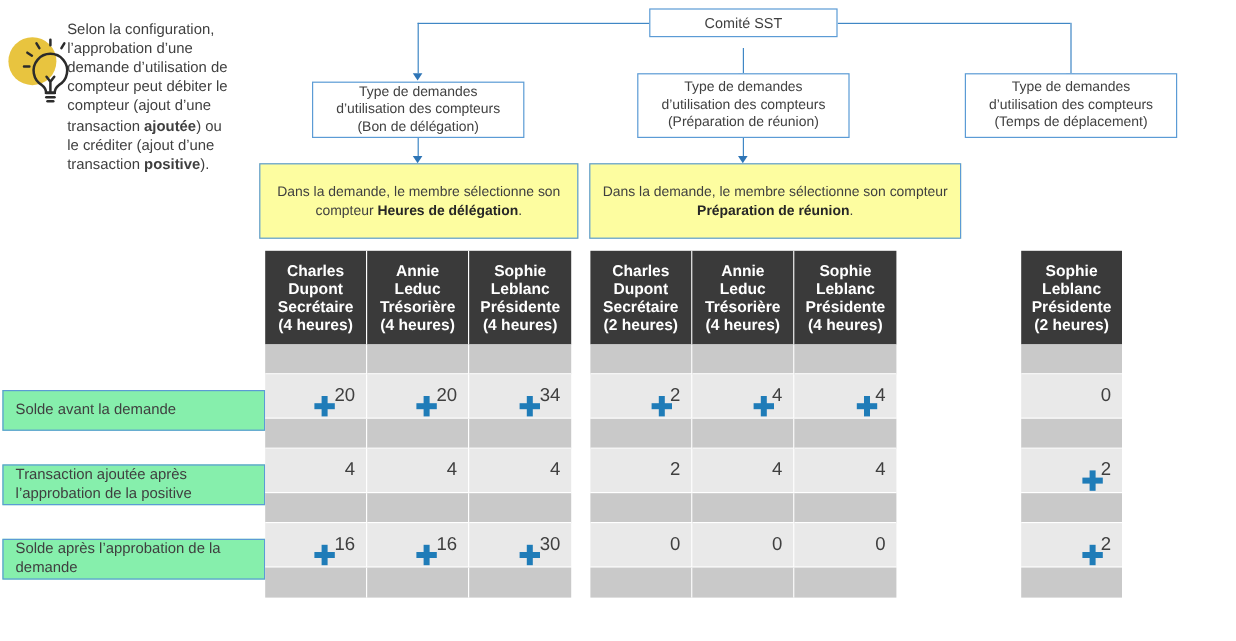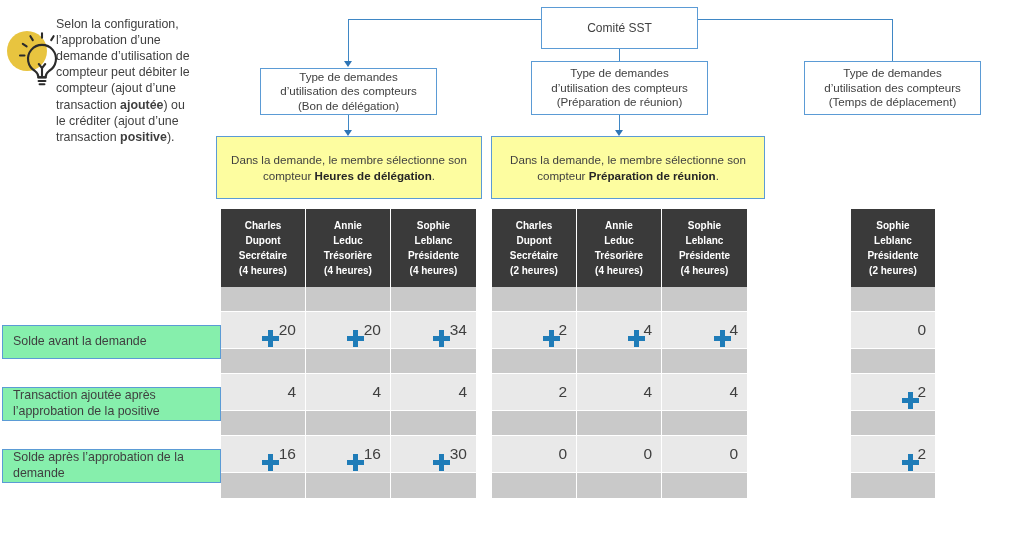--- a/index.html
+++ b/index.html
@@ -72,21 +72,21 @@
     padding:3px 10px;
   }
 
   
   .tbl{display:flex;}
   .tcol{display:flex;flex-direction:column;}
   .thead{
     background:#3a3a3a;
     color:#ffffff;
     font-weight:bold;
-    font-size:10px;
+    font-size:13px;
     line-height:15.2px;
     text-align:center;
     display:flex;align-items:center;justify-content:center;
     white-space:pre-line;
     border-right:1.5px solid #ffffff;
     box-sizing:border-box;
   }
   .tcol:last-child .thead{border-right:none;}
   .cell{
     box-sizing:border-box;
@@ -153,21 +153,21 @@
   <div class="abs arrow" style="left:615px;top:61px;"></div>
 
   <div class="abs line vline" style="left:892px;top:19px;height:42px;"></div>
   <div class="abs arrow" style="left:888px;top:61px;"></div>
 
   <div class="abs line vline" style="left:348px;top:115px;height:15px;"></div>
   <div class="abs arrow" style="left:344px;top:130px;"></div>
   <div class="abs line vline" style="left:619px;top:115px;height:15px;"></div>
   <div class="abs arrow" style="left:615px;top:130px;"></div>
 
-  <div class="abs flowbox root" style="left:541px;top:7px;width:157px;height:42px;">
+  <div class="abs flowbox root" style="left:541px;top:7px;width:157px;height:24px;">
     <span>Comité SST</span>
   </div>
 
   <div class="abs flowbox" style="left:260px;top:68px;width:177px;height:47px;">
     <span>Type de demandes
 d’utilisation des compteurs
 (Bon de délégation)</span>
   </div>
   <div class="abs flowbox" style="left:531px;top:61px;width:177px;height:54px;">
     <span>Type de demandes
@@ -178,21 +178,21 @@
     <span>Type de demandes
 d’utilisation des compteurs
 (Temps de déplacement)</span>
   </div>
 
   <div class="abs yellowbox" style="left:216px;top:136px;width:266px;height:63px;">
     <div>
       <span>Dans la demande, le membre sélectionne son compteur </span><b>Heures de délégation</b><span>.</span>
     </div>
   </div>
-  <div class="abs yellowbox" style="left:491px;top:136px;width:274px;height:63px;">
+  <div class="abs yellowbox" style="left:491px;top:136px;width:310px;height:63px;">
     <div>
       <span>Dans la demande, le membre sélectionne son compteur </span><b>Préparation de réunion</b><span>.</span>
     </div>
   </div>
 
   <div class="abs rowlabel" style="left:2px;top:325px;width:219px;height:34px;">
     <span>Solde avant la demande</span>
   </div>
   <div class="abs rowlabel" style="left:2px;top:387px;width:219px;height:34px;">
     <span>Transaction ajoutée après l’approbation de la positive</span>

